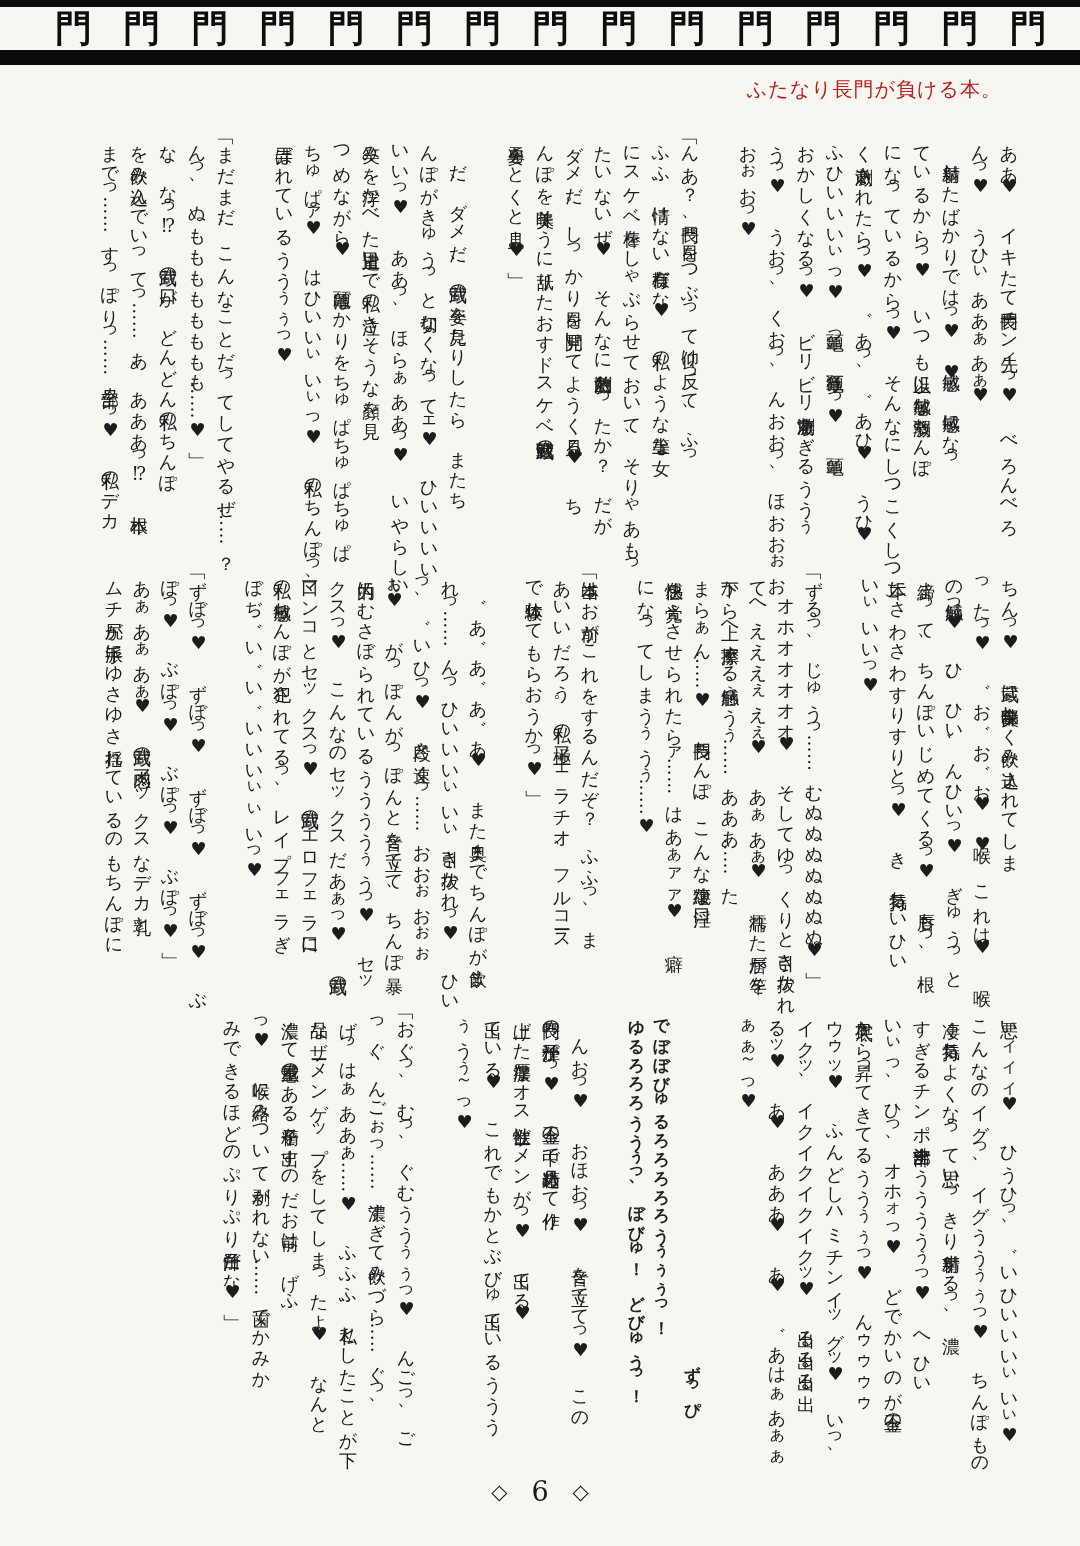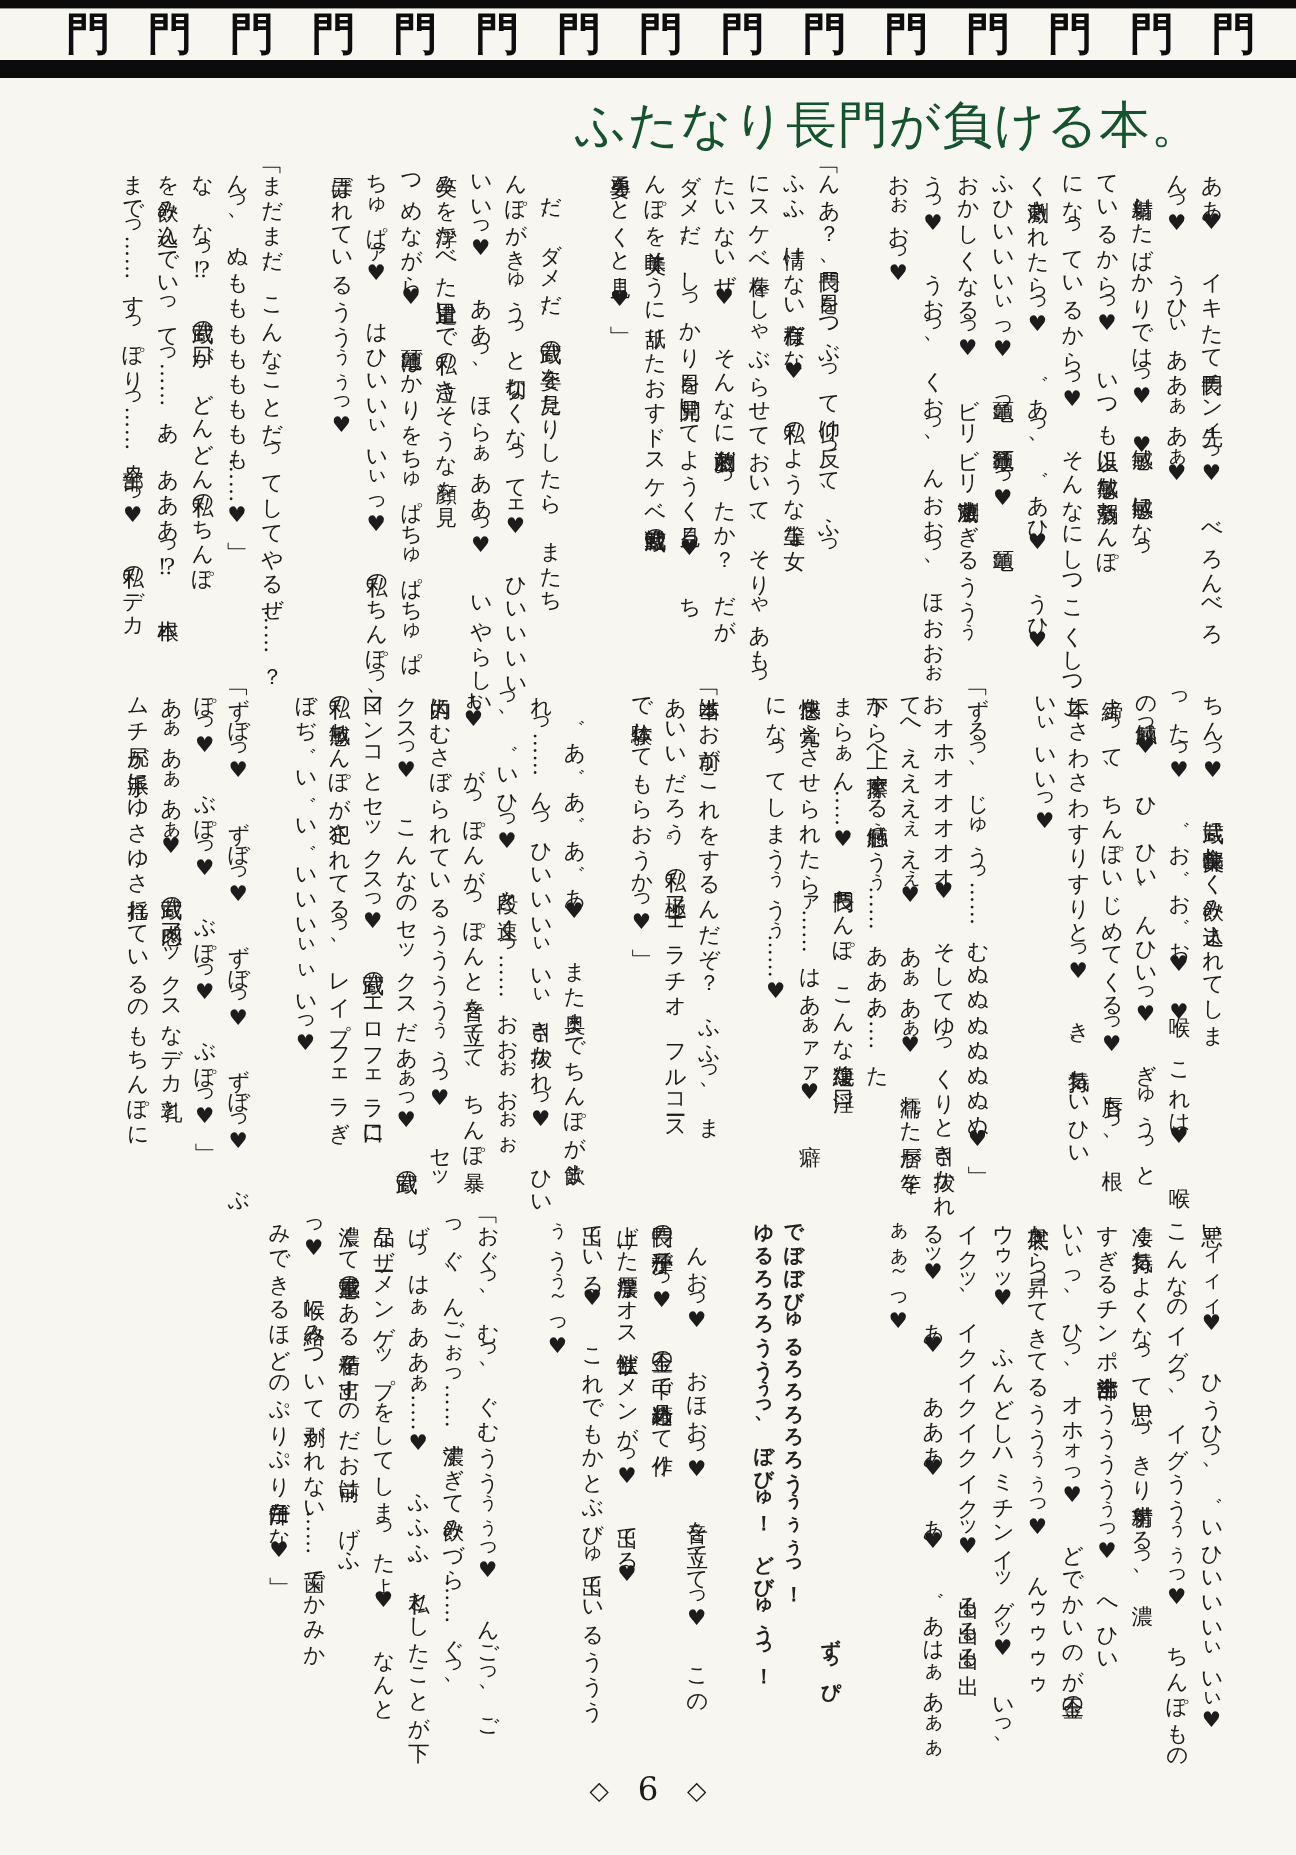--- a/index.html
+++ b/index.html
@@ -18,21 +18,21 @@
     display:flex;justify-content:space-between;align-items:center;
   }
   .gate{
     font-family:"DejaVu Sans","Liberation Sans",sans-serif;
     font-weight:bold;font-size:37px;line-height:1;color:#0d0d0d;
   }
   .headbar{position:absolute;top:50px;left:0;width:1080px;height:15px;background:#0b0b0b;}
   
   .title{
     position:absolute;top:76px;right:78px;
-    font-size:42px;letter-spacing:1px;color:#14532d;white-space:nowrap;
+    font-size:20px;letter-spacing:1px;color:#b91c1c;white-space:nowrap;
   }
   
   .band{
     position:absolute;right:56px;
     display:flex;flex-direction:row-reverse;align-items:flex-start;
   }
   .cols{display:flex;flex-direction:row-reverse;align-items:flex-start;height:100%;}
   .col{
     writing-mode:vertical-rl;
     text-orientation:mixed;

